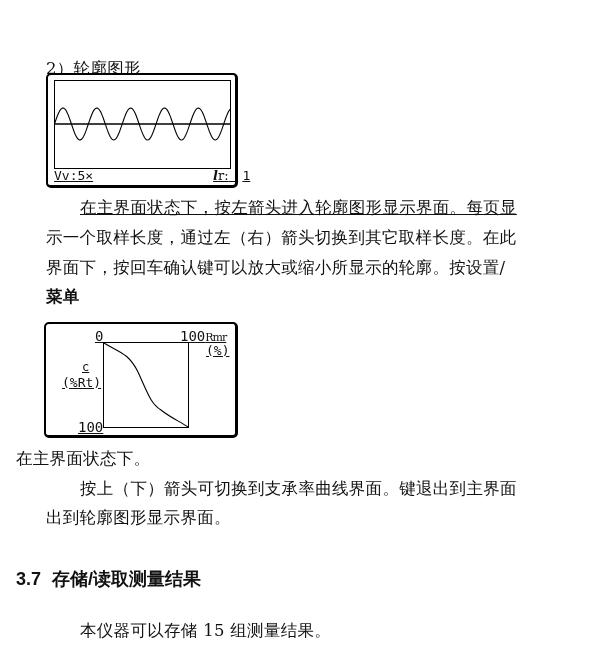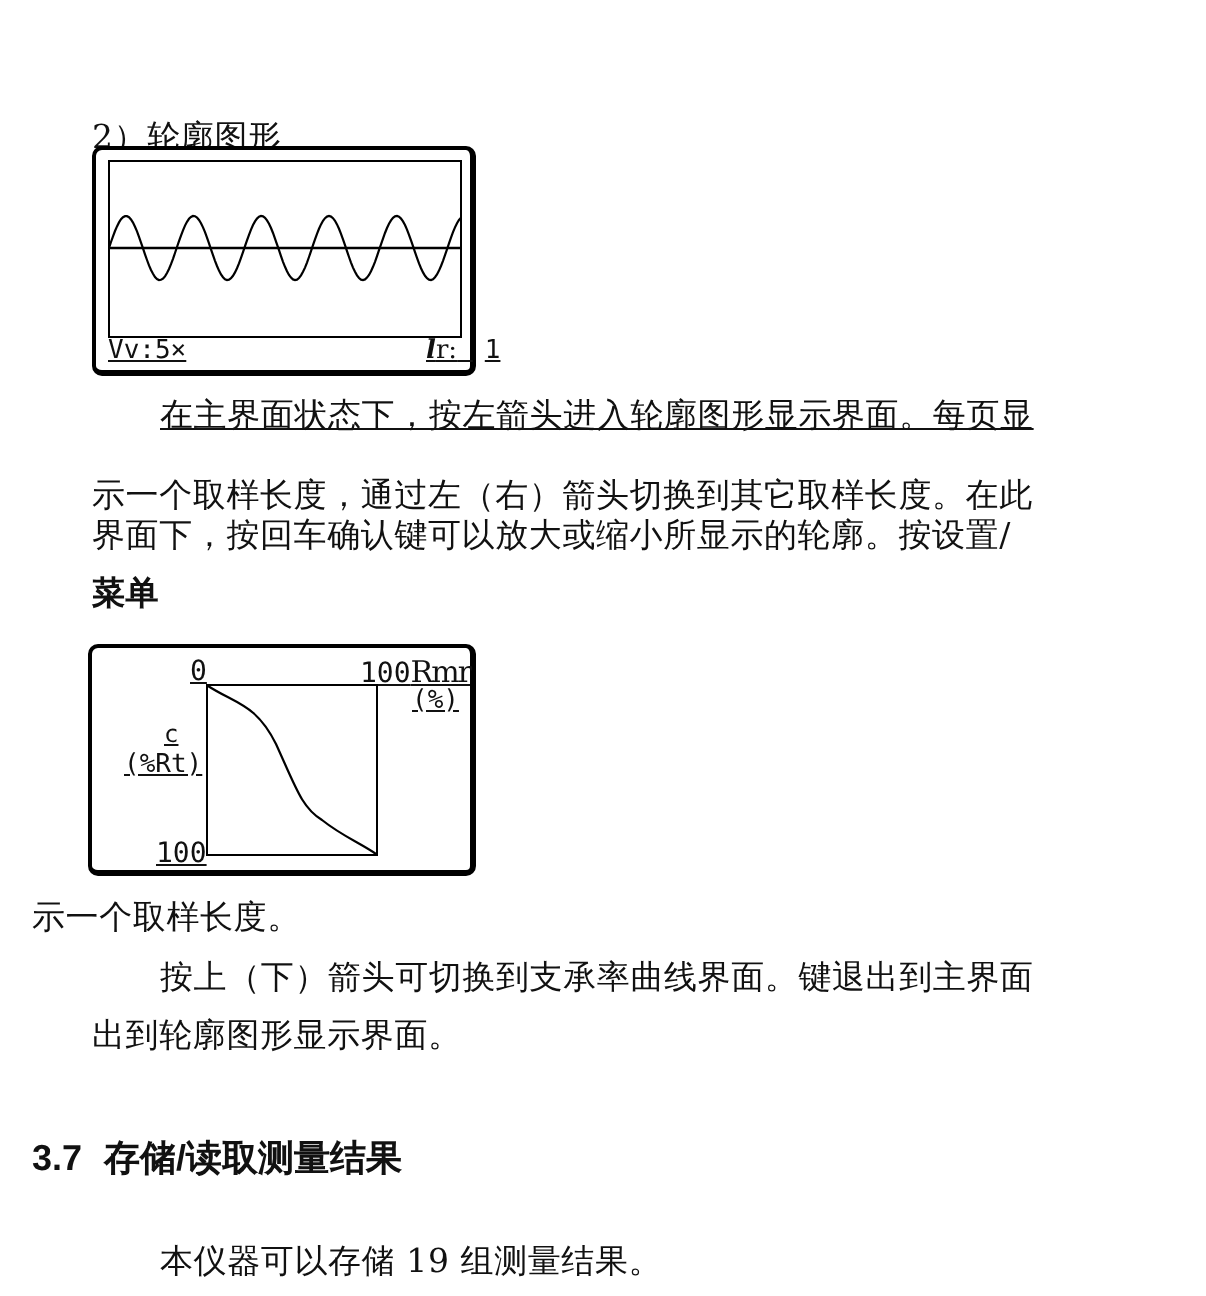--- a/index.html
+++ b/index.html
@@ -24,41 +24,41 @@
     <path id="wave" fill="none" stroke="#000" stroke-width="1.1" d="M0.5,44.0 L1.5,41.0 L2.5,38.2 L3.5,35.5 L4.5,33.2 L5.5,31.2 L6.5,29.6 L7.5,28.6 L8.5,28.1 L9.5,28.1 L10.5,28.6 L11.5,29.7 L12.5,31.3 L13.5,33.4 L14.5,35.7 L15.5,38.4 L16.5,41.3 L17.5,44.2 L18.5,47.2 L19.5,50.0 L20.5,52.7 L21.5,55.0 L22.5,56.9 L23.5,58.5 L24.5,59.5 L25.5,60.0 L26.5,59.9 L27.5,59.3 L28.5,58.2 L29.5,56.5 L30.5,54.5 L31.5,52.1 L32.5,49.4 L33.5,46.5 L34.5,43.5 L35.5,40.6 L36.5,37.8 L37.5,35.2 L38.5,32.8 L39.5,30.9 L40.5,29.4 L41.5,28.5 L42.5,28.0 L43.5,28.1 L44.5,28.8 L45.5,30.0 L46.5,31.6 L47.5,33.7 L48.5,36.1 L49.5,38.8 L50.5,41.7 L51.5,44.7 L52.5,47.6 L53.5,50.4 L54.5,53.0 L55.5,55.3 L56.5,57.2 L57.5,58.6 L58.5,59.6 L59.5,60.0 L60.5,59.8 L61.5,59.1 L62.5,57.9 L63.5,56.2 L64.5,54.1 L65.5,51.7 L66.5,48.9 L67.5,46.1 L68.5,43.1 L69.5,40.2 L70.5,37.4 L71.5,34.8 L72.5,32.5 L73.5,30.7 L74.5,29.3 L75.5,28.4 L76.5,28.0 L77.5,28.2 L78.5,28.9 L79.5,30.2 L80.5,31.9 L81.5,34.0 L82.5,36.5 L83.5,39.3 L84.5,42.2 L85.5,45.1 L86.5,48.1 L87.5,50.9 L88.5,53.4 L89.5,55.6 L90.5,57.5 L91.5,58.8 L92.5,59.7 L93.5,60.0 L94.5,59.8 L95.5,59.0 L96.5,57.7 L97.5,55.9 L98.5,53.8 L99.5,51.3 L100.5,48.5 L101.5,45.6 L102.5,42.6 L103.5,39.7 L104.5,36.9 L105.5,34.4 L106.5,32.2 L107.5,30.4 L108.5,29.1 L109.5,28.3 L110.5,28.0 L111.5,28.3 L112.5,29.1 L113.5,30.4 L114.5,32.2 L115.5,34.4 L116.5,36.9 L117.5,39.7 L118.5,42.6 L119.5,45.6 L120.5,48.5 L121.5,51.3 L122.5,53.8 L123.5,55.9 L124.5,57.7 L125.5,59.0 L126.5,59.8 L127.5,60.0 L128.5,59.7 L129.5,58.8 L130.5,57.5 L131.5,55.6 L132.5,53.4 L133.5,50.9 L134.5,48.1 L135.5,45.1 L136.5,42.2 L137.5,39.3 L138.5,36.5 L139.5,34.0 L140.5,31.9 L141.5,30.2 L142.5,28.9 L143.5,28.2 L144.5,28.0 L145.5,28.4 L146.5,29.3 L147.5,30.7 L148.5,32.5 L149.5,34.8 L150.5,37.4 L151.5,40.2 L152.5,43.1 L153.5,46.1 L154.5,48.9 L155.5,51.7 L156.5,54.1 L157.5,56.2 L158.5,57.9 L159.5,59.1 L160.5,59.8 L161.5,60.0 L162.5,59.6 L163.5,58.6 L164.5,57.2 L165.5,55.3 L166.5,53.0 L167.5,50.4 L168.5,47.6 L169.5,44.7 L170.5,41.7 L171.5,38.8 L172.5,36.1 L173.5,33.7 L174.5,31.6 L175.5,30.0 L176.5,28.8 "></path>
   </svg>
   <div class="mono" style="left:6px;top:94px;">Vv:5×</div>
   <div class="mono" style="left:140px;top:94px;margin-left:25px;">
     <span style="font-style:italic;font-family:'DejaVu Serif',serif;font-weight:bold;">l</span><span style="font-family:'DejaVu Serif',serif;">r:</span>
     <span style="margin-left:6px;">1</span>
   </div>
 </div>
 
 <div class="txt" style="left:80px;top:198px;text-decoration:underline;">在主界面状态下，按左箭头进入轮廓图形显示界面。每页显</div>
-<div class="txt" style="left:46px;top:228px;margin-top:10px;">示一个取样长度，通过左（右）箭头切换到其它取样长度。在此</div>
+<div class="txt" style="left:46px;top:228px;">示一个取样长度，通过左（右）箭头切换到其它取样长度。在此</div>
 <div class="txt" style="left:46px;top:258px;">界面下，按回车确认键可以放大或缩小所显示的轮廓。按设置/</div>
 <div class="txt" style="left:46px;top:287px;font-weight:bold;">菜单</div>
 
 <div class="lcd" style="left:44px;top:322px;width:189px;height:111px;">
   <div class="mono" style="left:49px;top:5px;font-size:14px;">0</div>
   <div class="mono" style="left:134px;top:5px;font-size:14px;">
-    <span>100</span><span style="font-family:'DejaVu Serif',serif;font-size:15px;letter-spacing:-1px;">Rmr</span>
+    <span>100</span><span style="font-family:'DejaVu Serif',serif;font-size:11px;letter-spacing:-1px;">Rmr</span>
   </div>
   <div class="mono" style="left:160px;top:20px;font-size:13px;">(%)</div>
   <div class="mono" style="left:36px;top:36px;font-size:12px;">c</div>
   <div class="mono" style="left:16px;top:52px;font-size:13px;">(%Rt)</div>
   <div class="mono" style="left:32px;top:96px;font-size:14px;">100</div>
   <div class="lcd-inner" style="left:57px;top:18px;width:84px;height:84px;border-width:1.5px;"></div>
   <svg width="86" height="86" style="left:57px;top:18px;">
     <path fill="none" stroke="#000" stroke-width="1.1" d="M1,1 C15,10 25,10 35,30 C45,52 48,62 58,68 C68,76 78,80 85,85"></path>
   </svg>
 </div>
 
-<div class="txt" style="left:16px;top:449px;">示一个取样长度。</div>
+<div class="txt" style="left:16px;top:449px;">在主界面状态下。</div>
 <div class="txt" style="left:80px;top:479px;">按上（下）箭头可切换到支承率曲线界面。键退出到主界面</div>
 <div class="txt" style="left:46px;top:508px;">出到轮廓图形显示界面。</div>
 
 <div class="heading" style="left:16px;top:567px;">
   <span>3.7</span>
   <span style="margin-left:6px;">存储/读取测量结果</span>
 </div>
 
-<div class="txt" style="left:80px;top:621px;">本仪器可以存储 19 组测量结果。</div>
+<div class="txt" style="left:80px;top:621px;">本仪器可以存储 15 组测量结果。</div>
 
 </body></html>

